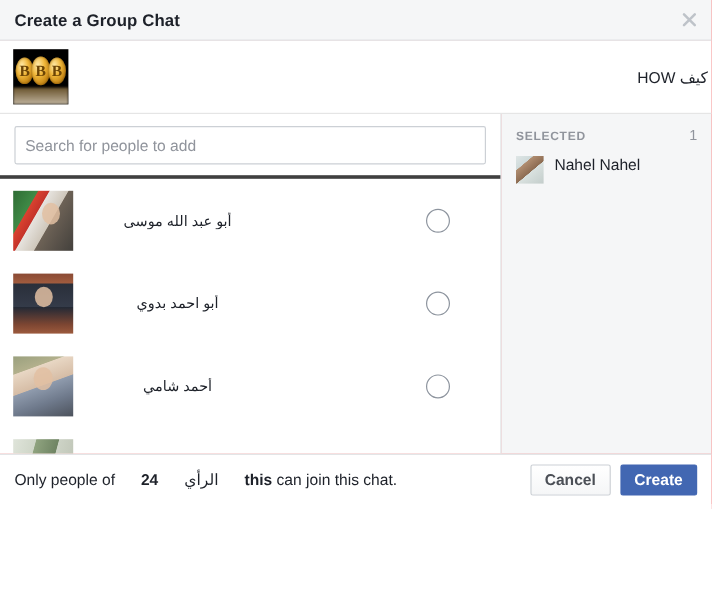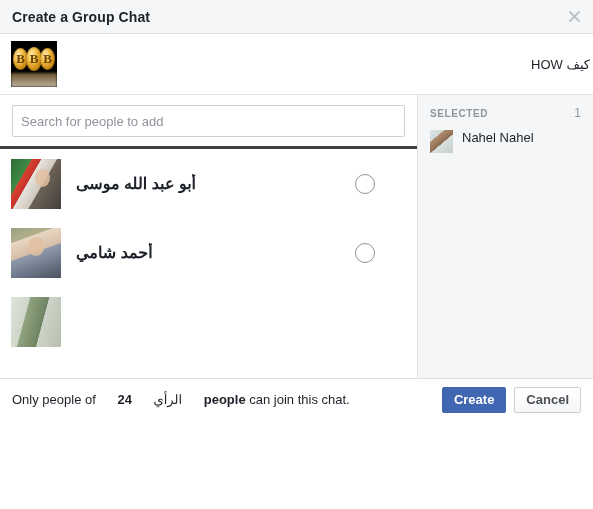--- a/index.html
+++ b/index.html
@@ -174,24 +174,24 @@
     margin-left: 15px;
     font-size: 13px;
     color: #1d2129;
     flex: 1 1 auto;
     overflow: hidden;
     white-space: nowrap;
   }
   .person-name.rtl {
     direction: rtl;
     unicode-bidi: isolate;
-    text-align: left;
+    text-align: center;
     padding-right: 135px;
-    font-weight: bold;
-    font-size: 16px;
+    font-weight: normal;
+    font-size: 12px;
   }
   .radio {
     width: 20px; height: 20px;
     flex: 0 0 20px;
     border: 1.6px solid #8d949e;
     border-radius: 50%;
     margin-right: 42px;
     background: transparent;
   }
 
@@ -342,20 +342,27 @@
       <div id="people-list">
 
         <div class="person-row">
           <div class="person-avatar ph-a">
             <div class="face" style="left:24px;top:10px;width:15px;height:18px;"></div>
           </div>
           <div class="person-name rtl">أبو عبد الله موسى</div>
           <div class="radio"></div>
         </div>
 
+        <div class="person-row">
+          <div class="person-avatar ph-b">
+            <div class="face" style="left:18px;top:11px;width:15px;height:17px;"></div>
+          </div>
+          <div class="person-name rtl">أبو احمد بدوي</div>
+          <div class="radio"></div>
+        </div>
 
         <div class="person-row">
           <div class="person-avatar ph-c">
             <div class="face" style="left:17px;top:9px;width:16px;height:19px;"></div>
           </div>
           <div class="person-name rtl">أحمد شامي</div>
           <div class="radio"></div>
         </div>
 
 
@@ -375,21 +382,21 @@
       <div class="selected-row">
         <div class="selected-avatar ph-horse"></div>
         <span class="selected-name">Nahel Nahel</span>
       </div>
     </div>
 
   </div>
 
   <div id="footer">
     <div id="footer-note">
-      <span>Only people of </span><b>24</b><span> </span><b class="rtl-chunk">الرأي</b><span> </span><b>people</b><span> can join this chat.</span>
+      <span>Only people of </span><b>24</b><span> </span><b class="rtl-chunk">الرأي</b><span> </span><b>this</b><span> can join this chat.</span>
     </div>
     <div id="footer-buttons">
+      <button class="btn" id="cancel-button">Cancel</button>
       <button class="btn" id="create-button">Create</button>
-      <button class="btn" id="cancel-button">Cancel</button>
     </div>
   </div>
 
 </div>
 
 </body></html>

